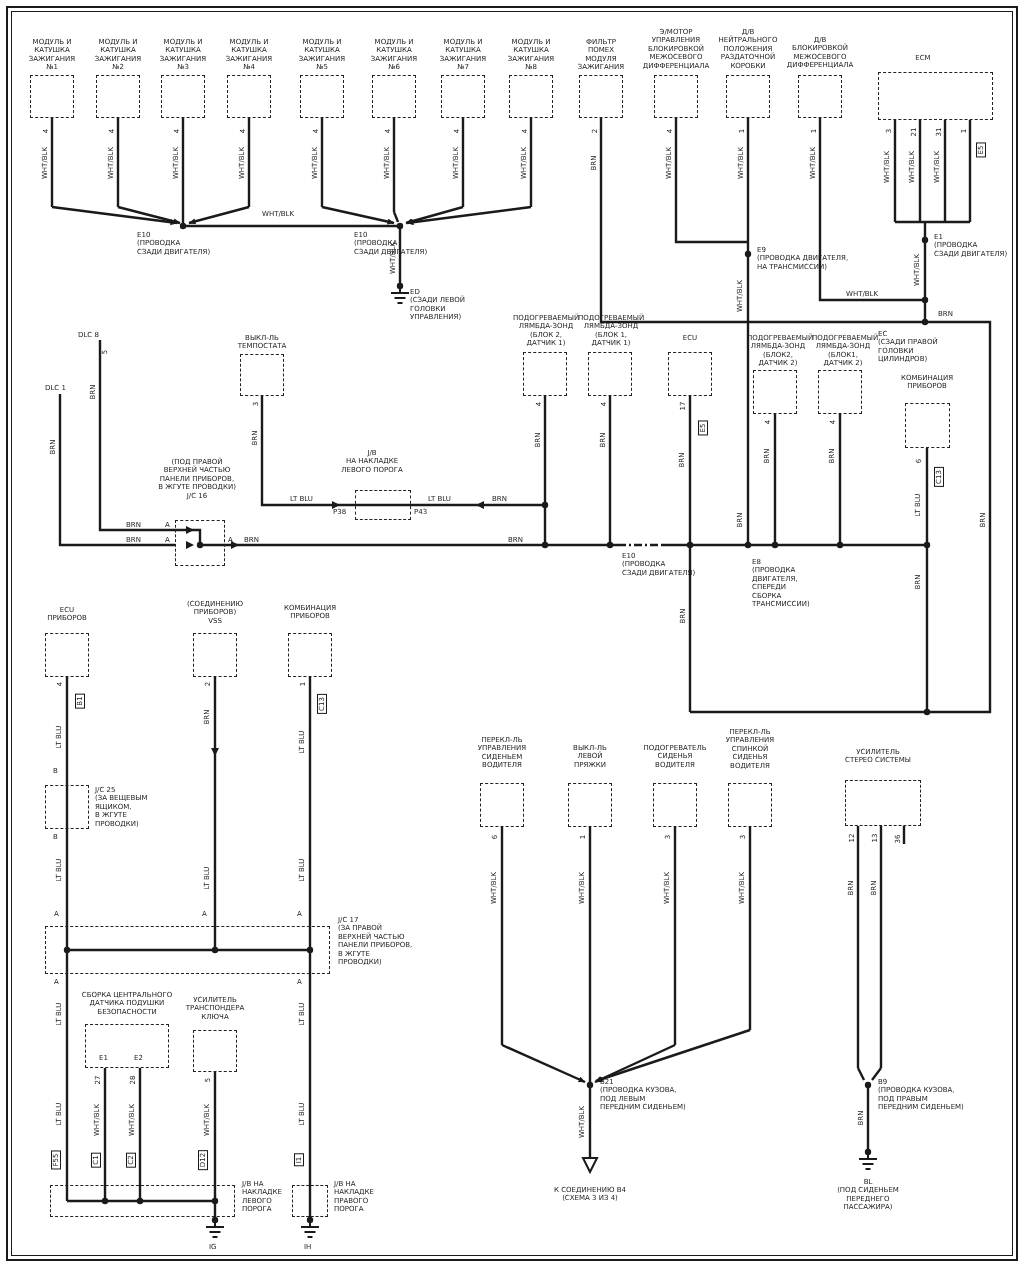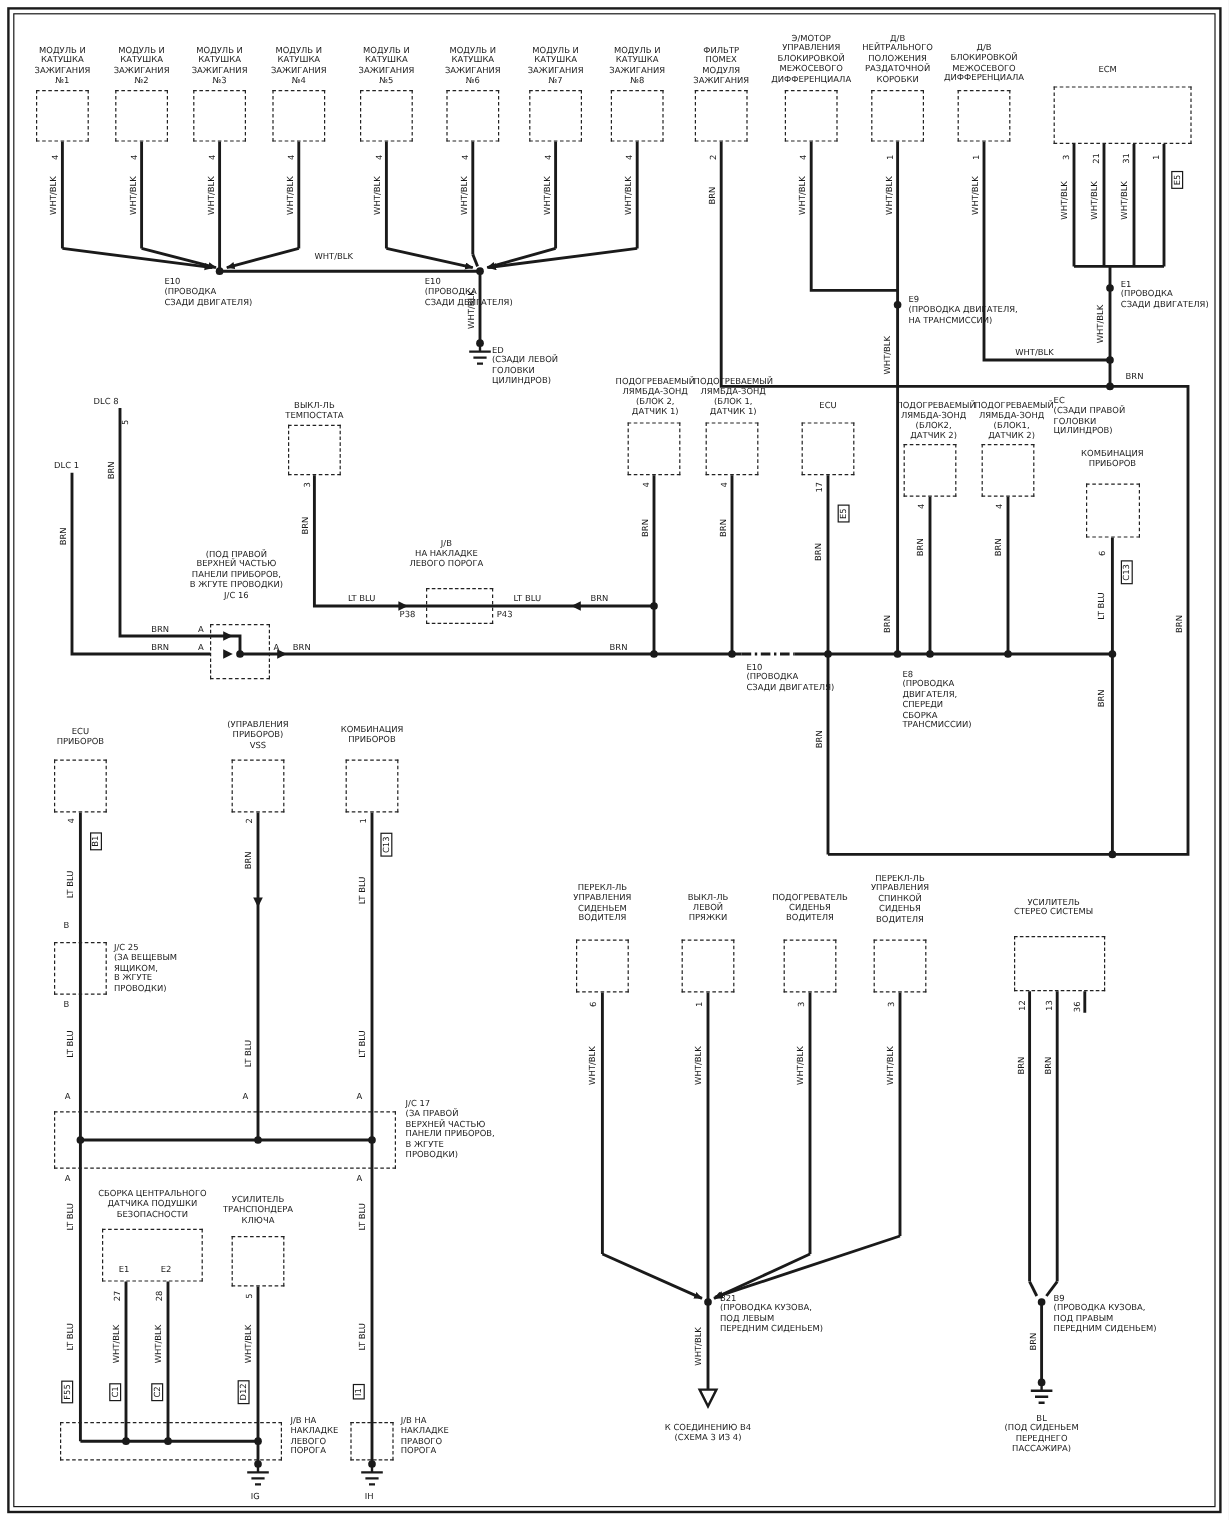--- a/index.html
+++ b/index.html
@@ -233,21 +233,21 @@
   <div class="h" style="left:137px;top:231px">E10
 (ПРОВОДКА
 СЗАДИ ДВИГАТЕЛЯ)</div>
   <div class="h" style="left:354px;top:231px">E10
 (ПРОВОДКА
 СЗАДИ ДВИГАТЕЛЯ)</div>
   <div class="v" style="left:393px;top:258px">WHT/BLK</div>
   <div class="h" style="left:410px;top:288px">ED
 (СЗАДИ ЛЕВОЙ
 ГОЛОВКИ
-ЦИЛИНДРОВ)</div>
+УПРАВЛЕНИЯ)</div>
   <div class="h" style="left:757px;top:246px">E9
 (ПРОВОДКА ДВИГАТЕЛЯ,
 НА ТРАНСМИССИИ)</div>
   <div class="v" style="left:740px;top:296px">WHT/BLK</div>
   <div class="v" style="left:740px;top:520px">BRN</div>
   <div class="h" style="left:846px;top:290px">WHT/BLK</div>
   <div class="h" style="left:934px;top:233px">E1
 (ПРОВОДКА
 СЗАДИ ДВИГАТЕЛЯ)</div>
   <div class="v" style="left:917px;top:270px">WHT/BLK</div>
@@ -361,21 +361,21 @@
   <div class="cb" style="left:45px;top:785px;width:44px;height:44px"></div>
   <div class="h" style="left:95px;top:786px">J/C 25
 (ЗА ВЕЩЕВЫМ
 ЯЩИКОМ,
 В ЖГУТЕ
 ПРОВОДКИ)</div>
   <div class="h" style="left:53px;top:833px">B</div>
   <div class="v" style="left:59px;top:870px">LT BLU</div>
   <div class="h" style="left:54px;top:910px">A</div>
 
-  <div class="c" style="left:178px;top:600px;width:74px">(УПРАВЛЕНИЯ
+  <div class="c" style="left:178px;top:600px;width:74px">(СОЕДИНЕНИЮ
 ПРИБОРОВ)
 VSS</div>
   <div class="cb" style="left:193px;top:633px;width:44px;height:44px"></div>
   <div class="v" style="left:208px;top:684px">2</div>
   <div class="v" style="left:207px;top:717px">BRN</div>
   <div class="v" style="left:207px;top:878px">LT BLU</div>
   <div class="h" style="left:202px;top:910px">A</div>
 
   <div class="c" style="left:280px;top:604px;width:60px">КОМБИНАЦИЯ
 ПРИБОРОВ</div>

